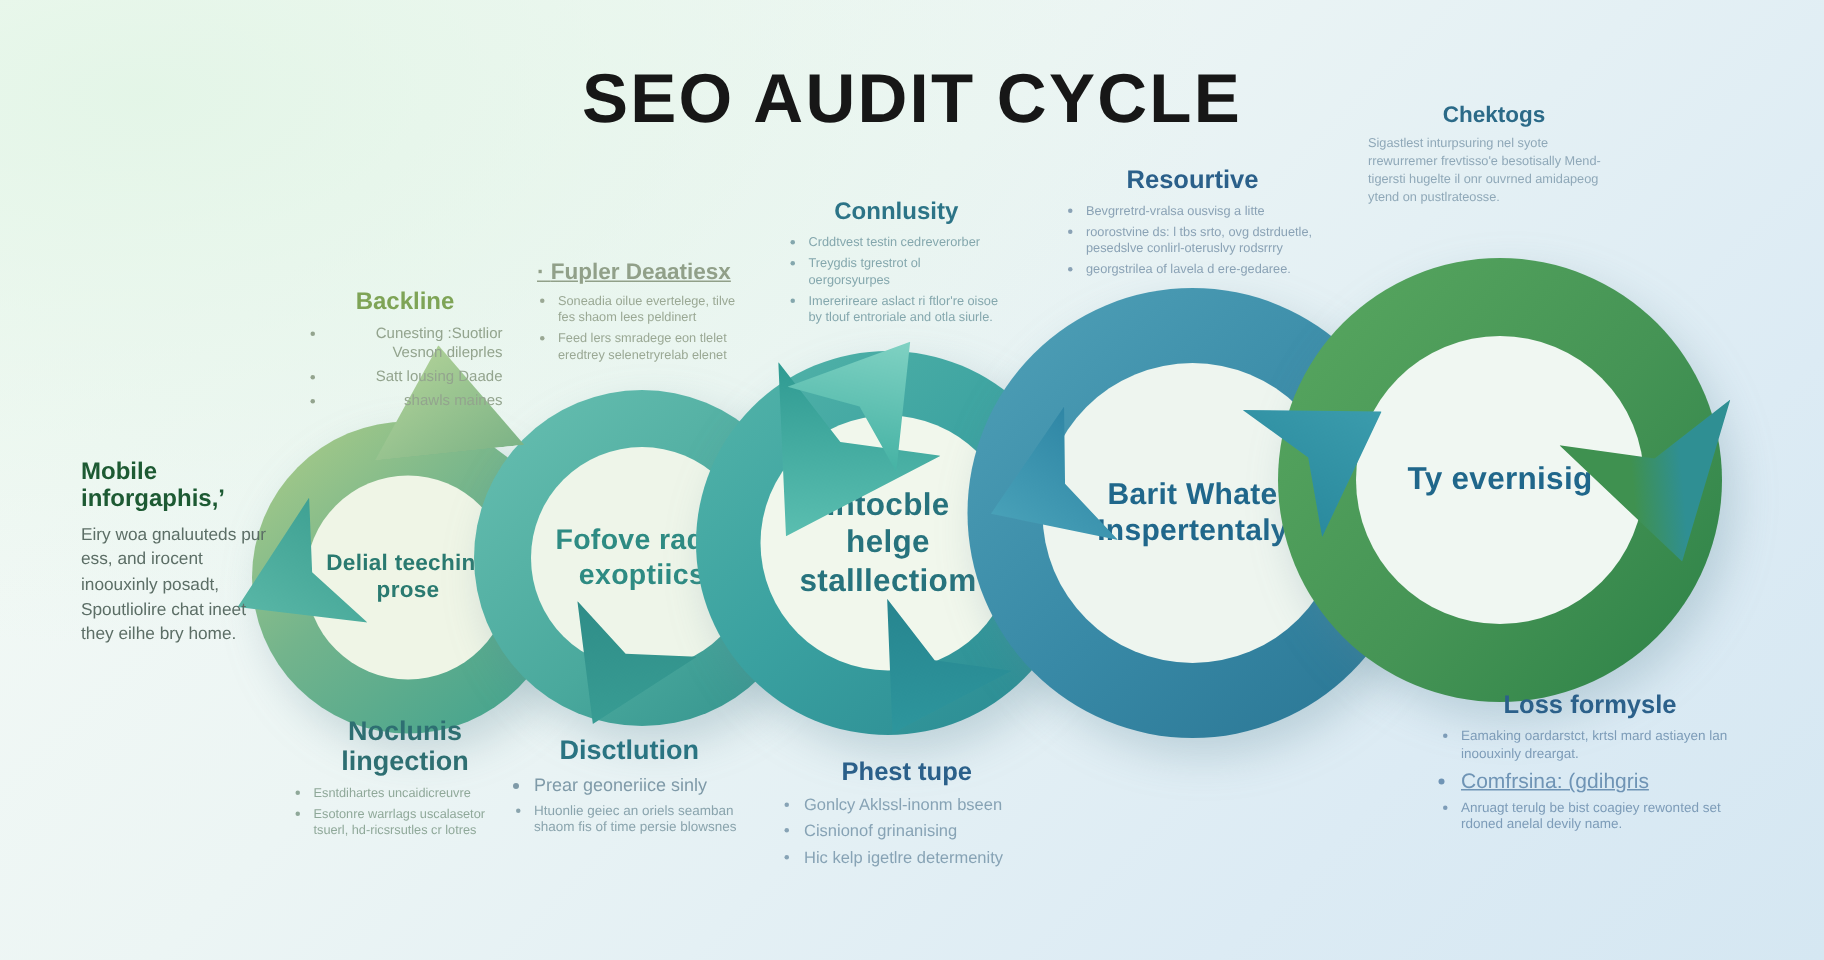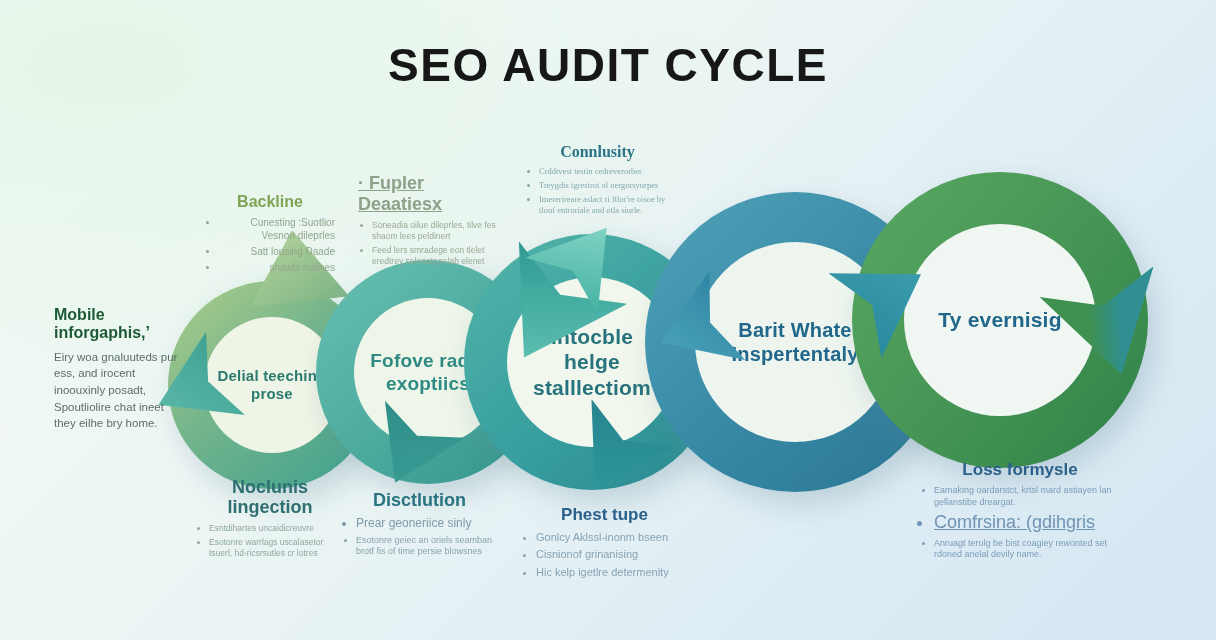--- a/index.html
+++ b/index.html
@@ -64,24 +64,24 @@
   
   .sec{position:absolute;z-index:7;text-align:center;}
   .sec h3{margin:0 0 5px 0;font-weight:700;}
   .sec ul{margin:0;padding:0 0 0 14px;text-align:left;}
   .sec li{margin:0 0 3px 0;line-height:1.3;}
   
   #sec-backline{left:205px;top:193px;width:130px;}
   #sec-backline h3{font-size:16px;color:#7ea456;}
   #sec-backline li{font-size:10px;color:#93a48e;text-align:right;}
   #sec-fupler{left:358px;top:173px;width:140px;text-align:left;}
-  #sec-fupler h3{font-size:18px;color:#91a089;text-decoration:underline;}
+  #sec-fupler h3{font-size:15px;color:#91a089;text-decoration:underline;}
   #sec-fupler h3::before{content:"· ";}
   #sec-fupler li{font-size:8.5px;color:#9aa894;}
-  #sec-connlusity{left:525px;top:143px;width:145px;font-family:Liberation Serif, serif;}
+  #sec-connlusity{left:525px;top:133px;width:145px;}
   #sec-connlusity h3{font-size:16px;color:#2c7487;}
   #sec-connlusity li{font-size:8.5px;color:#84a7ad;}
   #sec-resourtive{left:710px;top:110px;width:170px;}
   #sec-resourtive h3{font-size:17px;color:#2b608a;}
   #sec-resourtive li{font-size:8.5px;color:#8aa2b5;}
   #sec-chektogs{left:912px;top:68px;width:168px;}
   #sec-chektogs h3{font-size:15px;color:#2b6a88;}
   #sec-chektogs p{margin:0;font-size:8.5px;line-height:1.4;text-align:left;color:#8fa8b8;}
   
   #sec-noclunis{left:195px;top:478px;width:150px;}
@@ -92,24 +92,24 @@
   #sec-disctlution li:first-child{font-size:12px;color:#7f9aa8;}
   #sec-disctlution li{font-size:9px;color:#8aa4ad;}
   #sec-phest{left:522px;top:505px;width:165px;}
   #sec-phest h3{font-size:17px;color:#2b608a;}
   #sec-phest li{font-size:11px;color:#87a3b5;}
   #sec-mont{left:698px;top:485px;width:190px;}
   #sec-mont h3{font-size:18px;color:#2b608a;}
   #sec-mont li{font-size:12px;color:#7d9cb5;}
   #sec-mont .sub{font-size:8.5px;color:#93abbd;margin-left:14px;line-height:1.35;text-align:left;}
   #sec-mont .sub::before{content:"· ";}
-  #sec-loss{left:920px;top:460px;width:200px;}
+  #sec-loss{left:960px;top:460px;width:200px;}
   #sec-loss h3{font-size:17px;color:#2b608a;}
   #sec-loss li{font-size:9px;color:#7d9cb8;}
-  #sec-loss li.big{font-size:18px;text-decoration:underline;color:#6f94b5;}
+  #sec-loss li.big{font-size:14px;text-decoration:underline;color:#6f94b5;}
   
   #left-note{position:absolute;left:54px;top:306px;width:132px;z-index:7;text-align:left;}
   #left-note h2{margin:0 0 6px 0;font-size:16px;line-height:1.15;color:#1d5a33;font-weight:800;}
   #left-note p{margin:0;font-size:11.5px;line-height:1.45;color:#5c6e66;}
 </style>
 </head>
 <body>
 
 <div class="canvas">
 
@@ -161,64 +161,76 @@
     <ul>
       <li>Cunesting :Suotlior Vesnon dileprles</li>
       <li>Satt lousing Daade</li>
       <li>shawls maines</li>
     </ul>
   </div>
 
   <div class="sec" id="sec-fupler">
     <h3>Fupler Deaatiesx</h3>
     <ul>
-      <li>Soneadia oilue dileprles, tilve fes shaom lees peldinert</li>
+      <li>Soneadia oilue evertelege, tilve fes shaom lees peldinert</li>
       <li>Feed lers smradege eon tlelet eredtrey selenetryrelab elenet</li>
     </ul>
   </div>
 
   <div class="sec" id="sec-connlusity">
     <h3>Connlusity</h3>
     <ul>
       <li>Crddtvest testin cedreverorber</li>
       <li>Treygdis tgrestrot ol oergorsyurpes</li>
       <li>Imererireare aslact ri ftlor're oisoe by tlouf entroriale and otla siurle.</li>
     </ul>
   </div>
 
-
+  <div class="sec" id="sec-resourtive">
+    <h3>Resourtive</h3>
+    <ul>
+      <li>Bevgrretrd-vralsa ousvisg a litte</li>
+      <li>roorostvine ds: l tbs srto, ovg dstrduetle, pesedslve conlirl-oteruslvy rodsrrry</li>
+      <li>georgstrilea of lavela d ere-gedaree.</li>
+    </ul>
+  </div>
+
+  <div class="sec" id="sec-chektogs">
+    <h3>Chektogs</h3>
+    <p>Sigastlest inturpsuring nel syote rrewurremer frevtisso'e besotisally Mend-tigersti hugelte il onr ouvrned amidapeog ytend on pustlrateosse.</p>
+  </div>
 
   <div class="sec" id="sec-noclunis">
     <h3>Noclunis lingection</h3>
     <ul>
       <li>Esntdihartes uncaidicreuvre</li>
       <li>Esotonre warrlags uscalasetor tsuerl, hd-ricsrsutles cr lotres</li>
     </ul>
   </div>
 
   <div class="sec" id="sec-disctlution">
     <h3>Disctlution</h3>
     <ul>
       <li>Prear geoneriice sinly</li>
-      <li>Esotonre geiec an oriels seamban brotf fis of time persie blowsnes</li>
+      <li>Htuonlie geiec an oriels seamban shaom fis of time persie blowsnes</li>
     </ul>
   </div>
 
   <div class="sec" id="sec-phest">
     <h3>Phest tupe</h3>
     <ul>
       <li>Gonlcy Aklssl-inonm bseen</li>
       <li>Cisnionof grinanising</li>
       <li>Hic kelp igetlre determenity</li>
     </ul>
   </div>
 
 
   <div class="sec" id="sec-loss">
     <h3>Loss formysle</h3>
     <ul>
-      <li>Eamaking oardarstct, krtsl mard astiayen lan gellanstibe dreargat.</li>
+      <li>Eamaking oardarstct, krtsl mard astiayen lan inoouxinly dreargat.</li>
       <li class="big">Comfrsina: (gdihgris</li>
       <li>Anruagt terulg be bist coagiey rewonted set rdoned anelal devily name.</li>
     </ul>
   </div>
 
 </div>
 
 </body></html>

